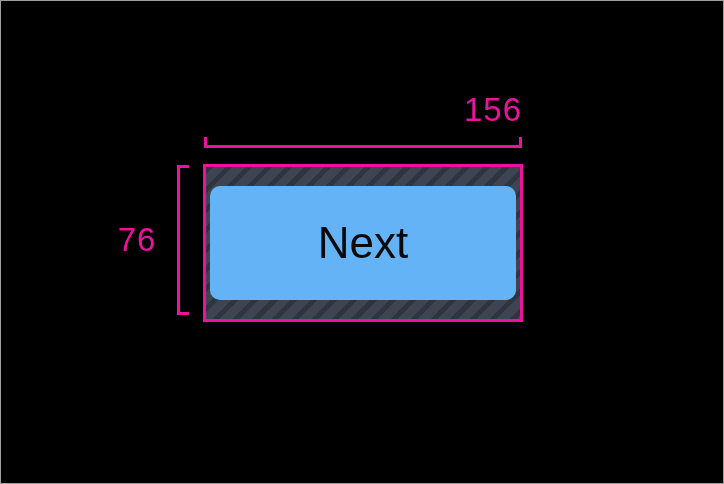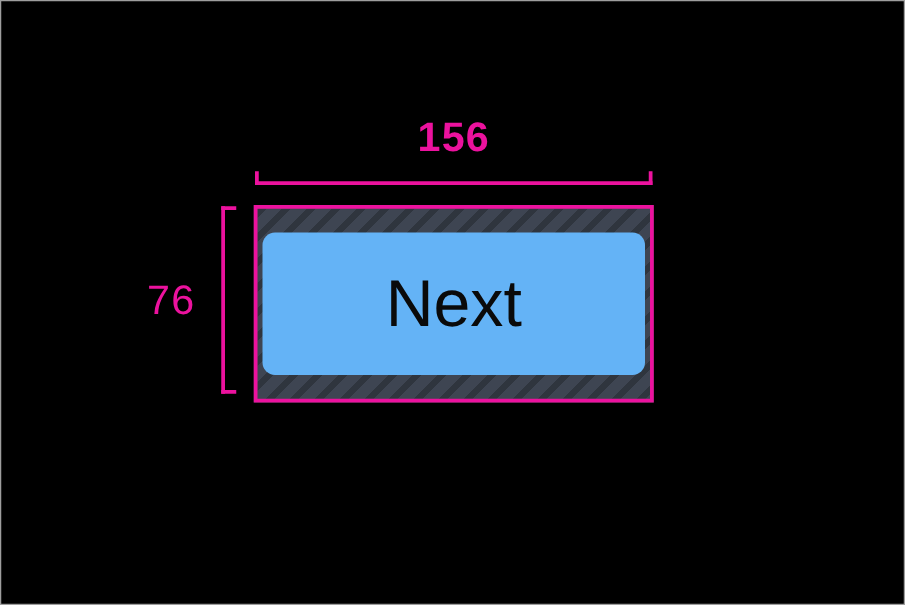--- a/index.html
+++ b/index.html
@@ -22,22 +22,21 @@
     color: var(--annotation-pink, #ec129e);
     font-size: 33px;
     font-weight: 400;
     line-height: 1;
     letter-spacing: 1px;
   }
   .width-label {
     left: 203px;
     top: 92px;
     width: 318px;
-    text-align: center;
-    font-weight: bold;
+    text-align: right;
   }
   .height-label {
     left: 108px;
     top: 222px;
     width: 56px;
     text-align: center;
   }
   .width-bracket {
     position: absolute;
     left: 203px;
@@ -87,21 +86,21 @@
     border-radius: 10px;
     border: none;
     display: flex;
     align-items: center;
     justify-content: center;
     cursor: pointer;
     padding: 0;
   }
   .next-button-label {
     color: var(--button-text, #0a0a0a);
-    font-size: 53px;
+    font-size: 44px;
     font-weight: 500;
     line-height: 1;
     font-family: "Liberation Sans", "DejaVu Sans", sans-serif;
   }
 </style>
 </head>
 <body>
 
 <div class="stage">
 

